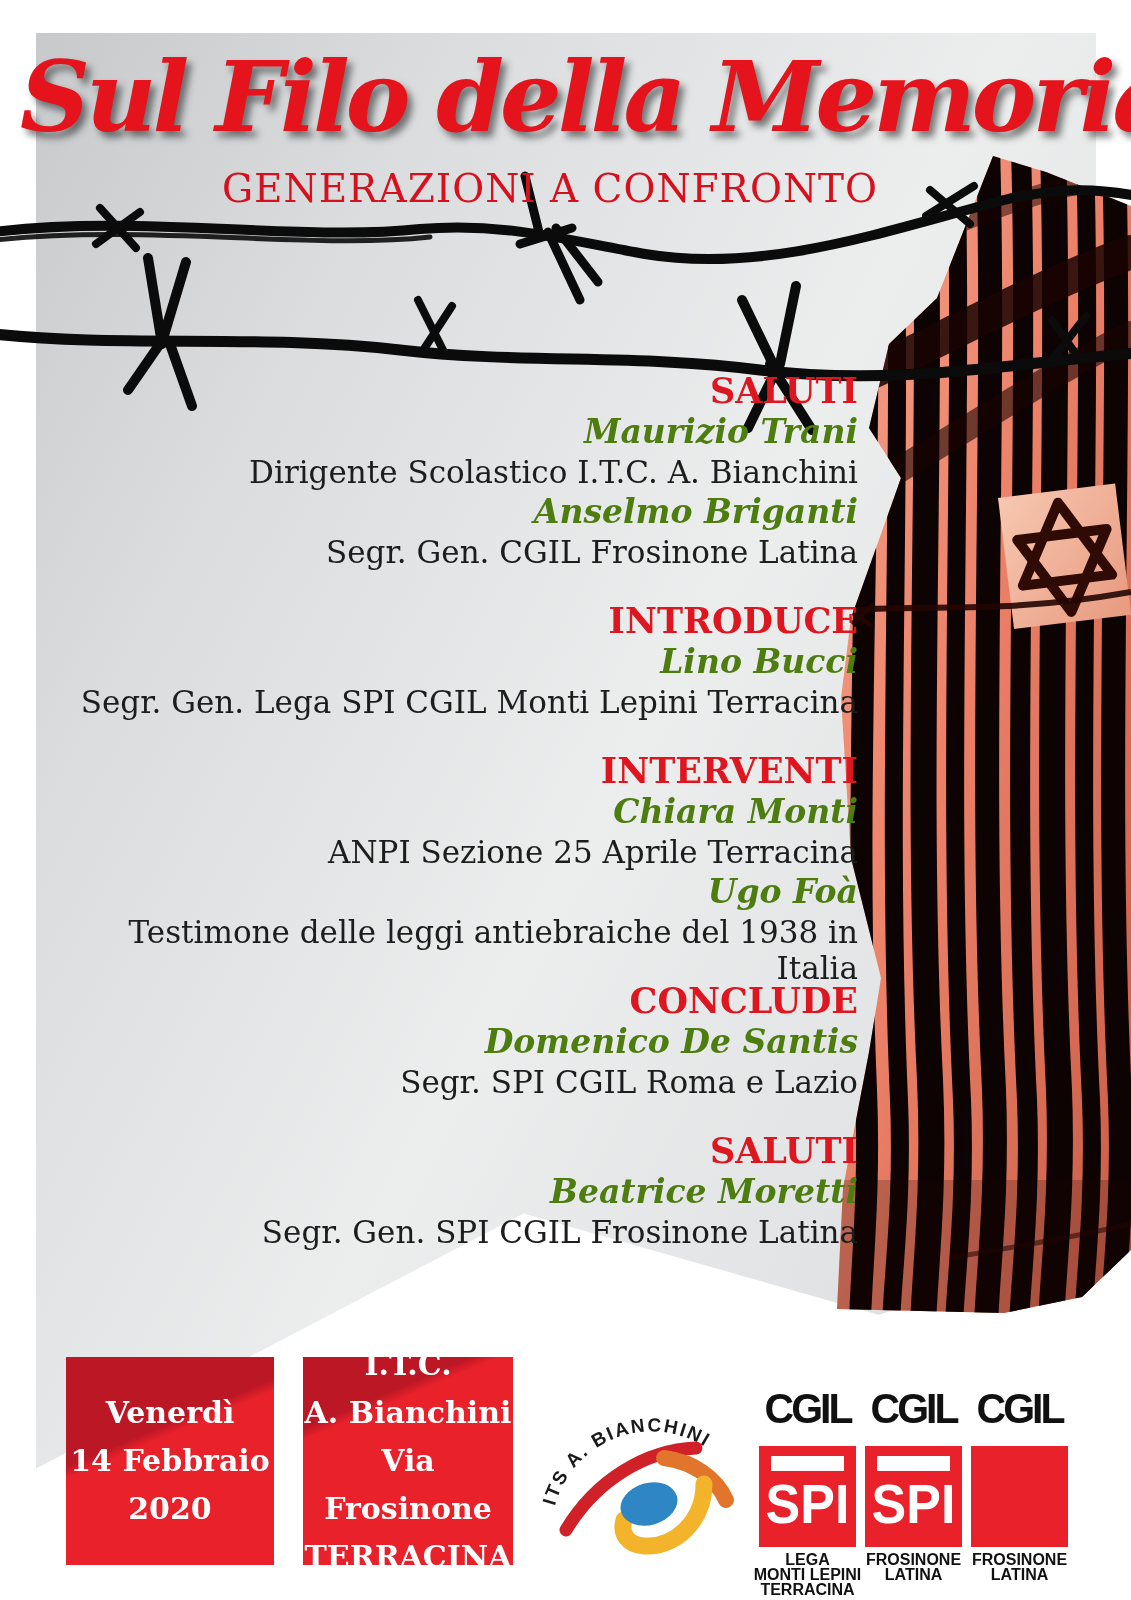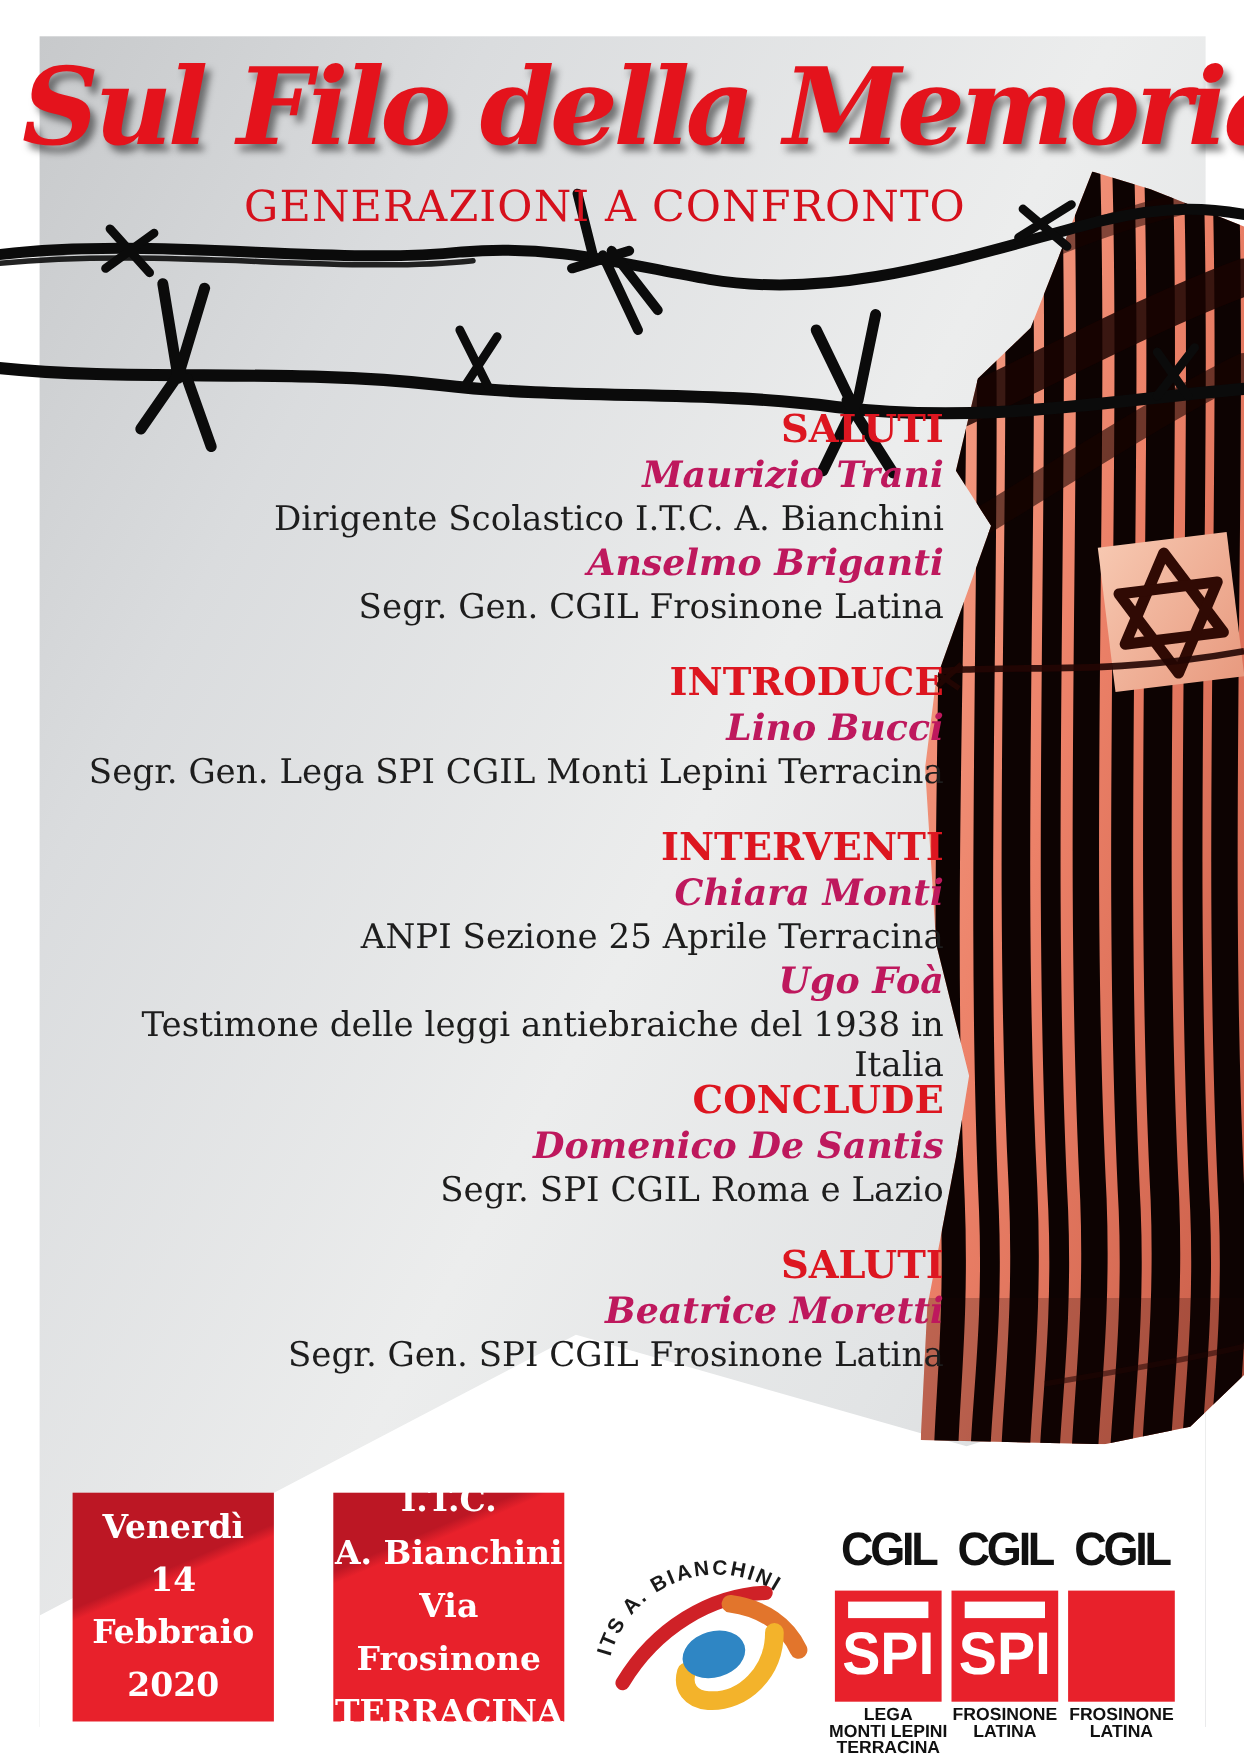--- a/index.html
+++ b/index.html
@@ -19,25 +19,25 @@
          color:#e4131c;white-space:nowrap;
          text-shadow:5px 6px 7px rgba(25,25,25,0.55);padding-left:20px;}
   .subtitle{position:absolute;left:0;top:166px;width:1100px;text-align:center;
          font-size:39px;letter-spacing:1px;color:#d6101c;font-weight:normal;white-space:nowrap;}
 
   
   .program{position:absolute;left:58px;top:372px;width:800px;}
   .section{margin-top:30px;text-align:right;}
   .section:first-child{margin-top:0;}
   .sec-heading{height:40px;font-size:35px;line-height:38px;font-weight:bold;color:#dd1620;letter-spacing:0px;}
-  .p-name{height:42px;font-size:33px;line-height:40px;font-weight:bold;font-style:italic;color:#be185d;}
+  .p-name{height:42px;font-size:33px;line-height:40px;font-weight:bold;font-style:italic;color:#4d7c0f;}
   .p-role{height:38px;font-size:31px;line-height:36px;color:#1d1d1d;}
 
   
-  .red-box{position:absolute;width:183px;height:208px;color:#ffffff;text-align:center;
+  .red-box{position:absolute;width:208px;height:208px;color:#ffffff;text-align:center;
            display:flex;flex-direction:column;justify-content:center;
            font-weight:bold;font-size:30px;line-height:48px;}
   .box-date{left:66px;top:1357px;
      background:linear-gradient(157deg,#bc1724 0%,#bc1724 37%,#e8212b 41%,#e8212b 100%);}
   .box-venue{left:303px;top:1357px;width:210px;
      background:linear-gradient(157deg,#bc1724 0%,#bc1724 24%,#e8212b 28%,#e8212b 100%);}
 
   
   .cgil-row{position:absolute;left:756px;top:1388px;width:345px;display:flex;gap:3px;
             font-family:"Liberation Sans",sans-serif;}

